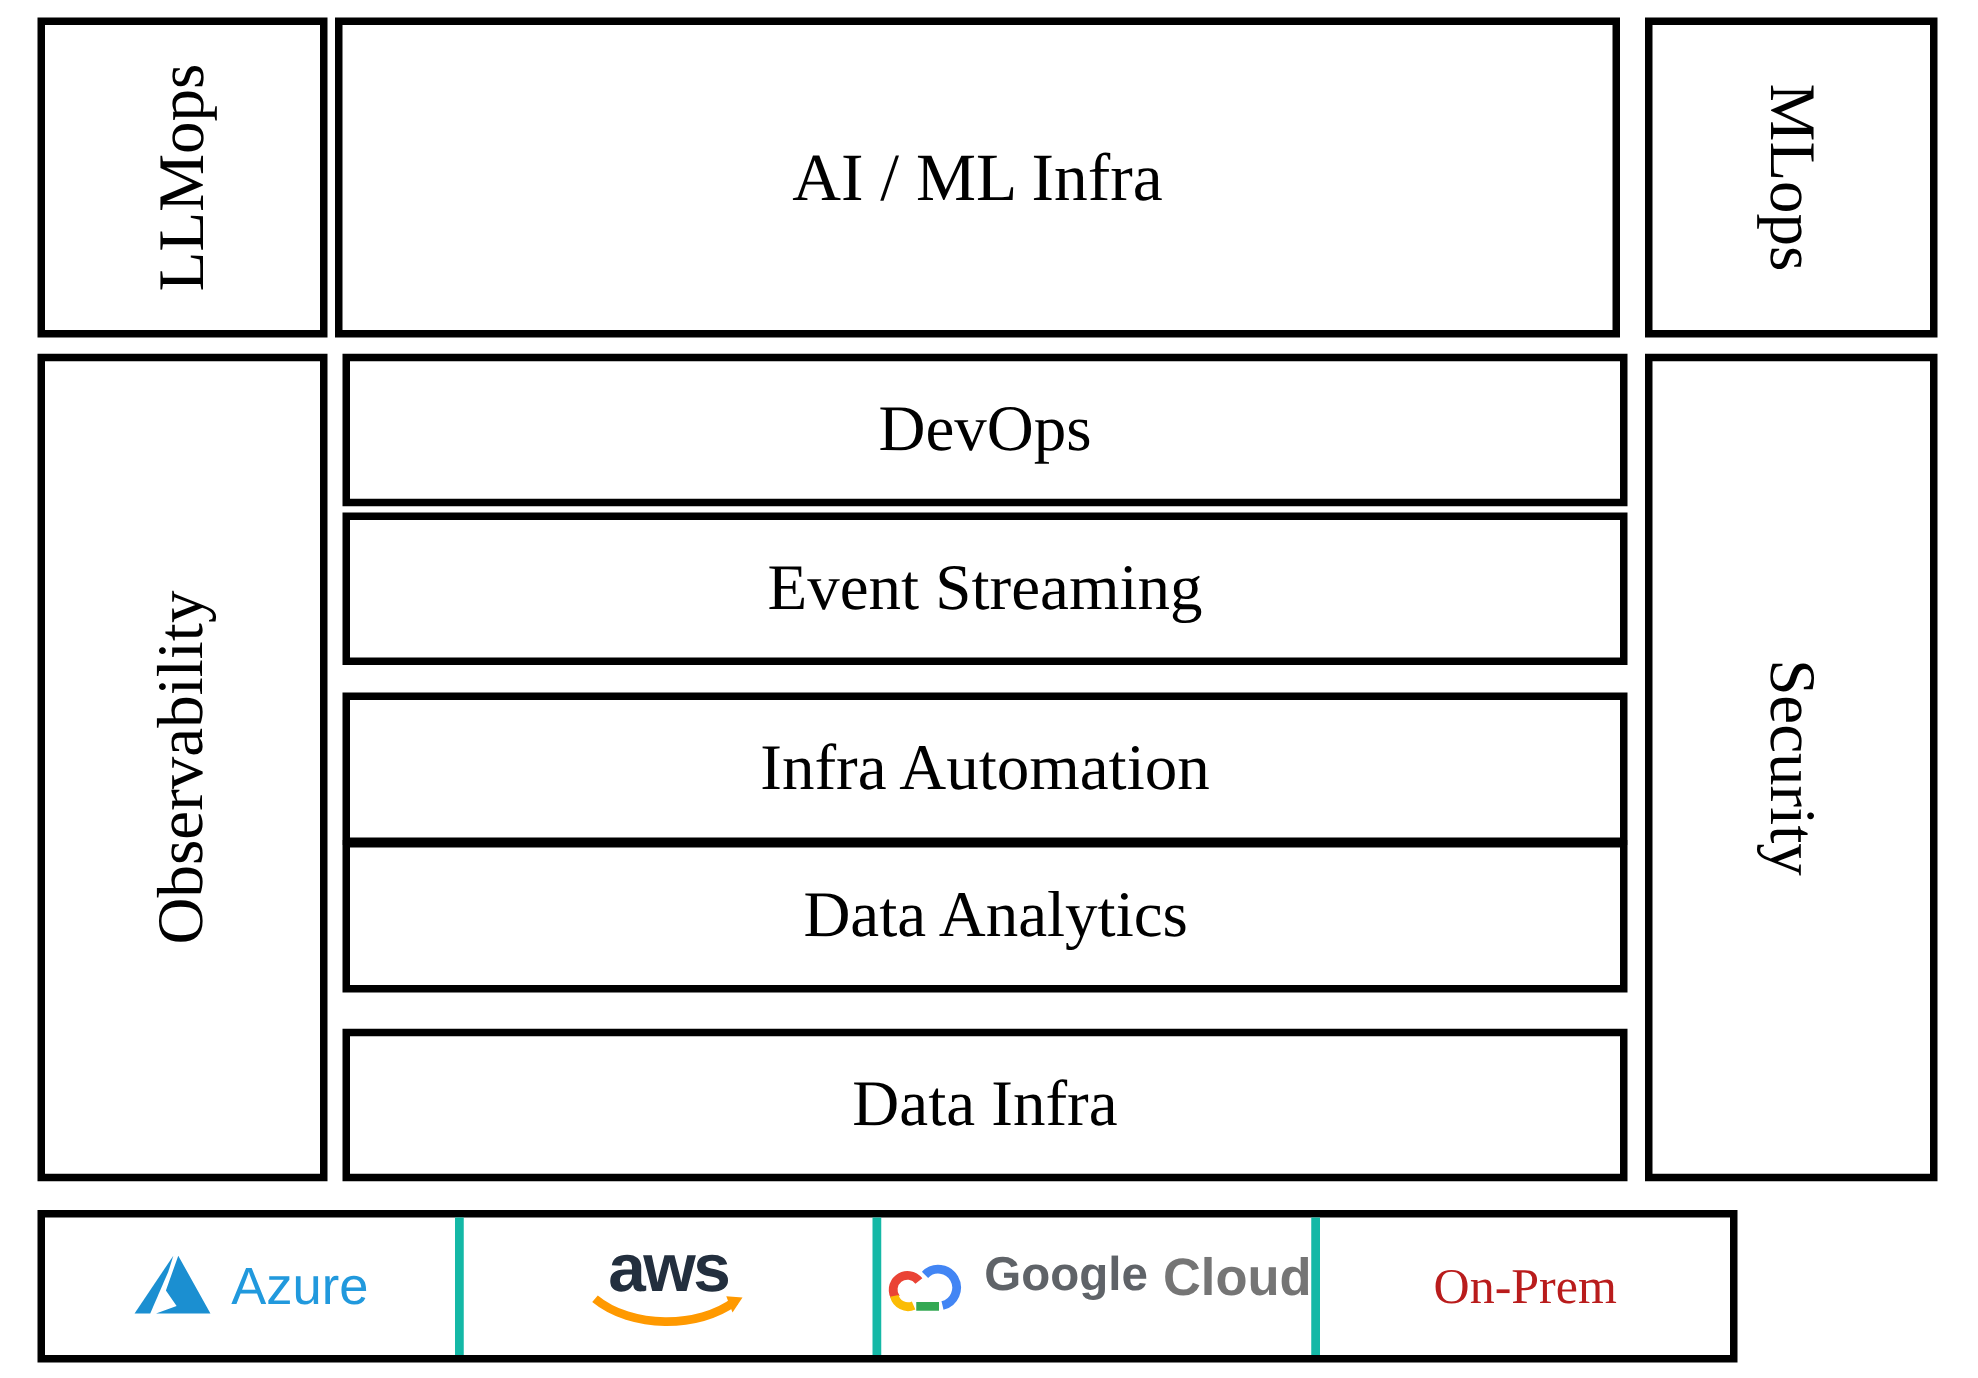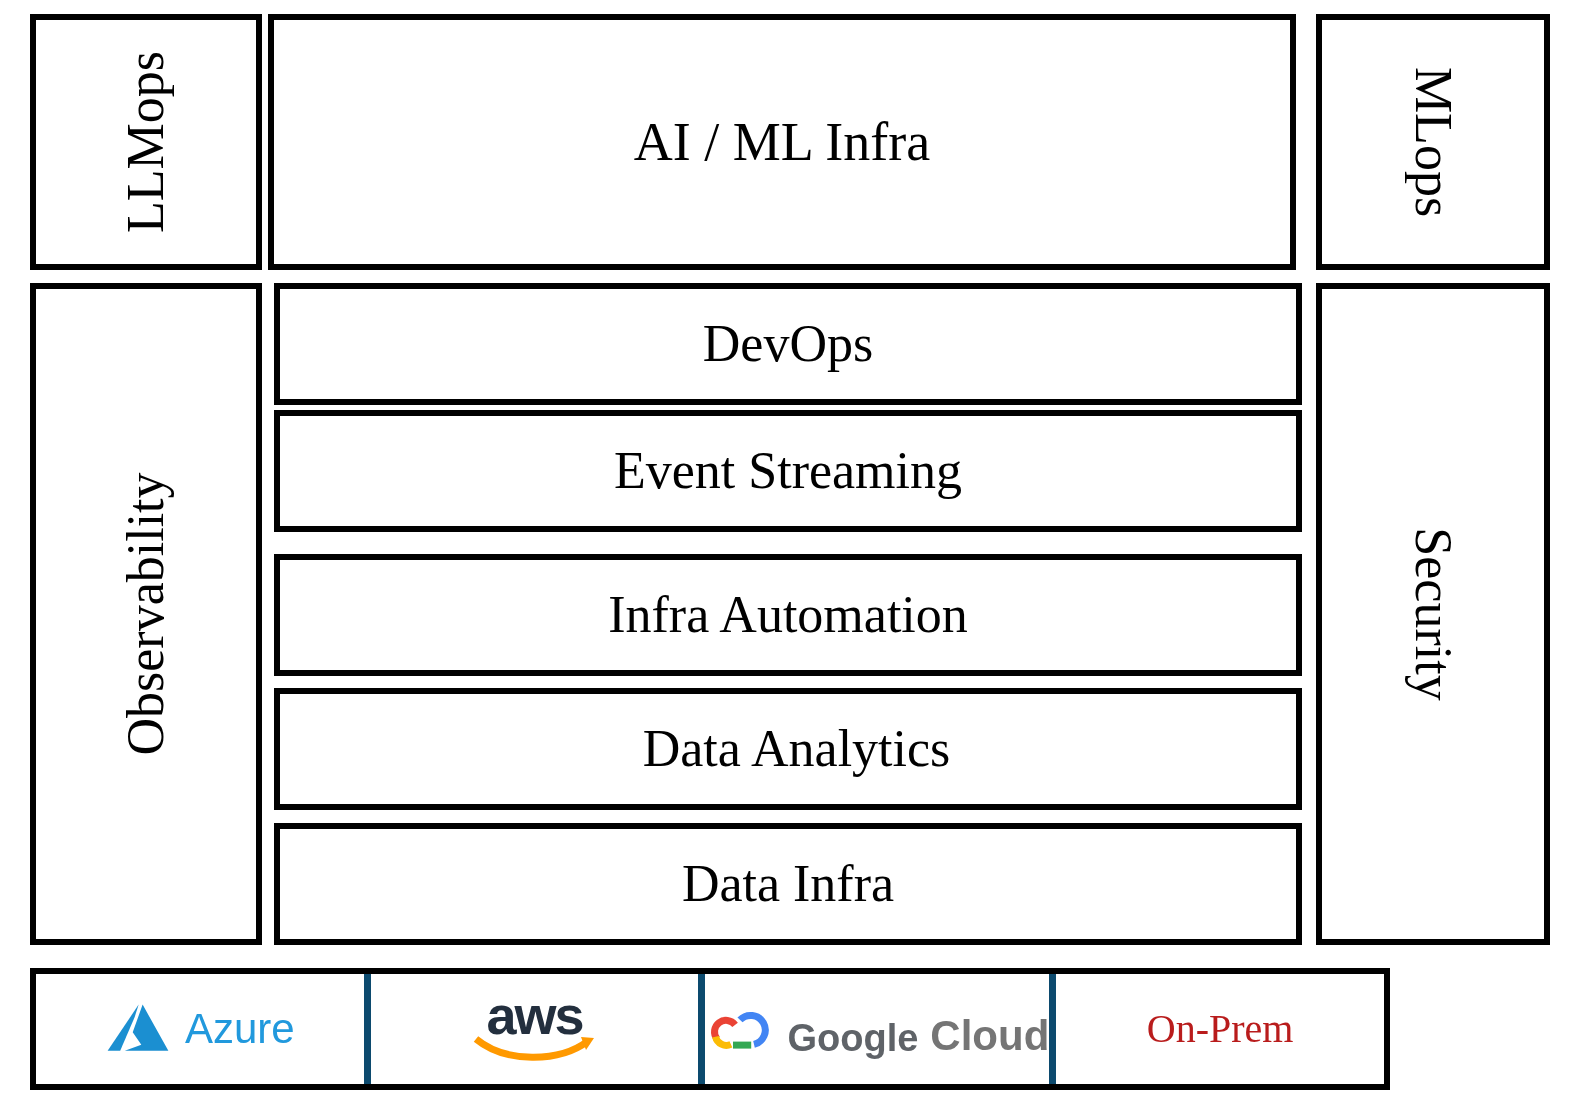--- a/index.html
+++ b/index.html
@@ -33,51 +33,51 @@
   #box-llmops        { left:30px;   top:14px;  width:232px;  height:256px; }
   #box-aiml          { left:268px;  top:14px;  width:1028px; height:256px; }
   #box-mlops         { left:1316px; top:14px;  width:234px;  height:256px; }
   #box-observability { left:30px;   top:283px; width:232px;  height:662px; }
   #box-security      { left:1316px; top:283px; width:234px;  height:662px; }
 
   .mid-row { left:274px; width:1028px; height:122px; }
   #row-0 { top:283px; }
   #row-1 { top:410px; }
   #row-2 { top:554px; }
-  #row-3 { top:688px;padding-left:17px; }
+  #row-3 { top:672px;padding-left:17px; }
   #row-4 { top:823px;justify-content:center; }
 
   
   #bottom-strip {
     position:absolute;
     left:30px; top:968px; width:1360px; height:122px;
     box-sizing:border-box;
     border:6px solid #000;
     background:#fff;
     display:flex;
   }
   .provider-cell {
     flex:1 1 0;
     display:flex;
     align-items:center;
     justify-content:center;
     gap:14px;
     box-sizing:border-box;
   }
-  .provider-cell + .provider-cell { border-left:7px solid #0c4a6e; }
+  .provider-cell + .provider-cell { border-left:7px solid #14b8a6; }
 
   .sans { font-family:"Liberation Sans","DejaVu Sans",sans-serif; }
 
   .azure-text { font-size:42px; line-height:1; }
 
   .aws-stack { display:flex; flex-direction:column; align-items:center; }
   .aws-text  { font-size:54px; font-weight:700; letter-spacing:-2px; line-height:0.85; }
   .aws-swoosh{ margin-top:-4px; }
 
-  .google-wrap { display:flex; align-items:flex-end; gap:12px; }
+  .google-wrap { display:flex; align-items:flex-start; gap:12px; }
   .google-word  { font-size:38px; font-weight:600; line-height:1; }
   .google-word2 { font-size:42px; font-weight:700; line-height:1; }
 
   .onprem-text { font-size:40px; color:#b91c1c; line-height:1; }
 </style>
 </head>
 <body>
 
 <div id="canvas">
 

